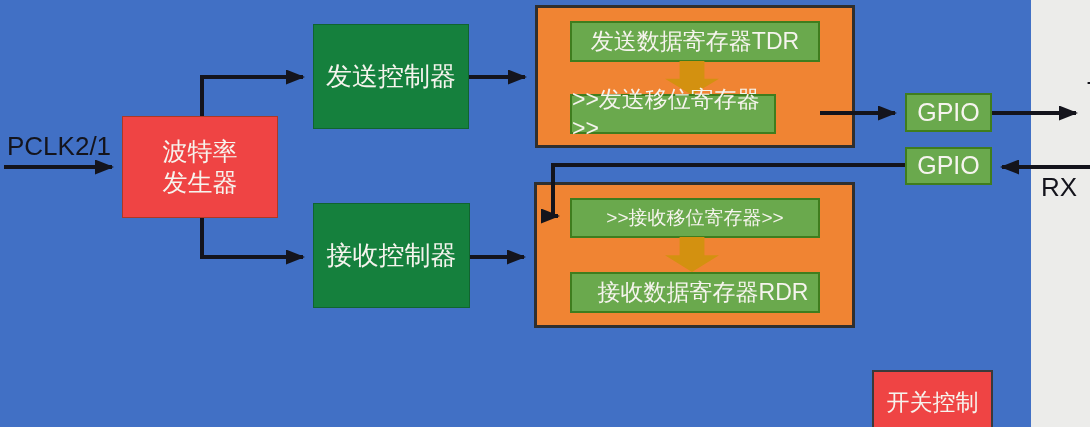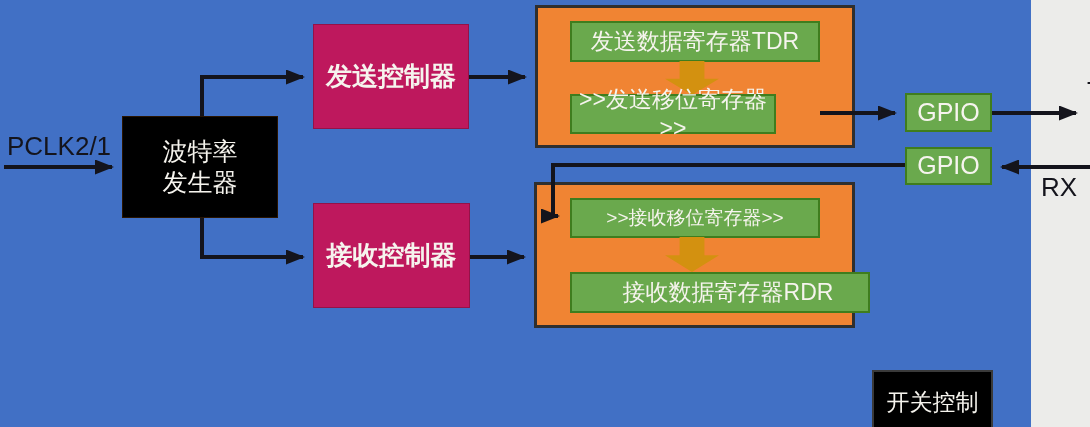--- a/index.html
+++ b/index.html
@@ -11,38 +11,37 @@
     overflow:hidden;
   }
   .side-strip{
     position:absolute;top:0;right:0;
     width:59px;height:427px;
     background:#ececea;
   }
   .node{
     position:absolute;
     display:flex;align-items:center;justify-content:center;
-    text-align:center;
     color:#f6f4ee;
     box-sizing:border-box;
     line-height:1.25;
   }
-  .orange{background:#000000;border:1px solid rgba(90,45,0,.45);}
-  .gold{background:#be185d;border:1px solid rgba(0,0,0,.22);font-weight:bold;}
+  .orange{background:#ef4444;border:1px solid rgba(90,45,0,.45);}
+  .gold{background:#15803d;border:1px solid rgba(0,0,0,.22);}
   .container-box{background:#f08433;border:3px solid #2f2f2f;}
   .green{background:#6aa94d;border:2px solid #3f7d1e;}
   .node-baud{left:122px;top:116px;width:156px;height:102px;font-size:25px;}
   .node-txctrl{left:313px;top:24px;width:156px;height:105px;font-size:26px;}
   .node-rxctrl{left:313px;top:203px;width:157px;height:105px;font-size:26px;}
   .cont-tx{left:535px;top:5px;width:320px;height:143px;}
   .cont-rx{left:534px;top:182px;width:321px;height:146px;}
   .node-tdr{left:570px;top:21px;width:250px;height:41px;font-size:23px;}
   .node-txshift{left:570px;top:94px;width:206px;height:40px;font-size:23px;}
   .node-rxshift{left:570px;top:198px;width:250px;height:40px;font-size:19px;}
-  .node-rdr{left:570px;top:272px;width:300px;height:41px;font-size:23px;padding-left:16px;}
+  .node-rdr{left:570px;top:272px;width:250px;height:41px;font-size:23px;padding-left:16px;}
   .node-gpio-tx{left:905px;top:93px;width:87px;height:39px;font-size:25px;}
   .node-gpio-rx{left:905px;top:147px;width:87px;height:38px;font-size:25px;}
   .node-switch{left:872px;top:354px;width:121px;height:64px;font-size:23px;border-width:2px;border-color:#3a3a3a;margin-top:16px;}
   .block-arrow{
     position:absolute;
     width:54px;
     background:#d39110;
     clip-path:polygon(27% 0,73% 0,73% 52%,100% 52%,50% 100%,0 52%,27% 52%);
   }
   .ba-tx{left:665px;top:61px;height:34px;}

